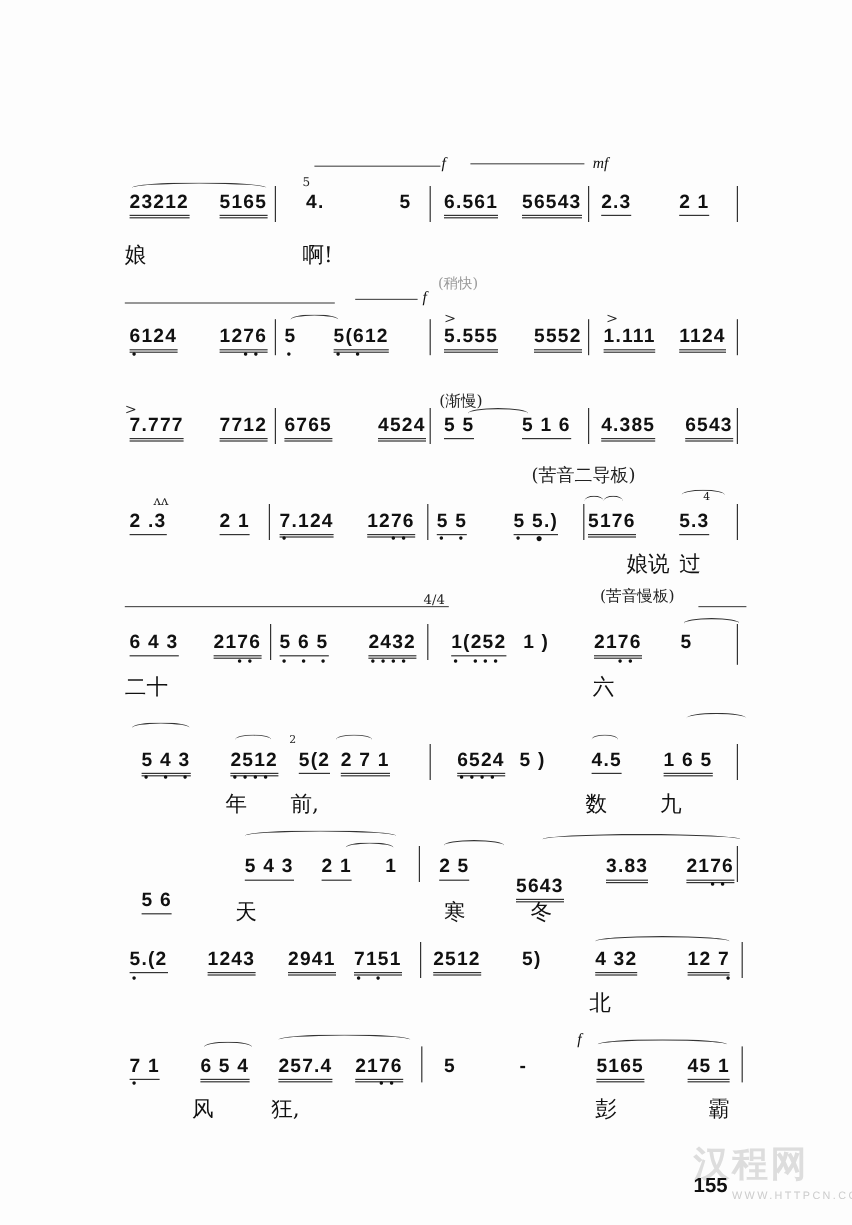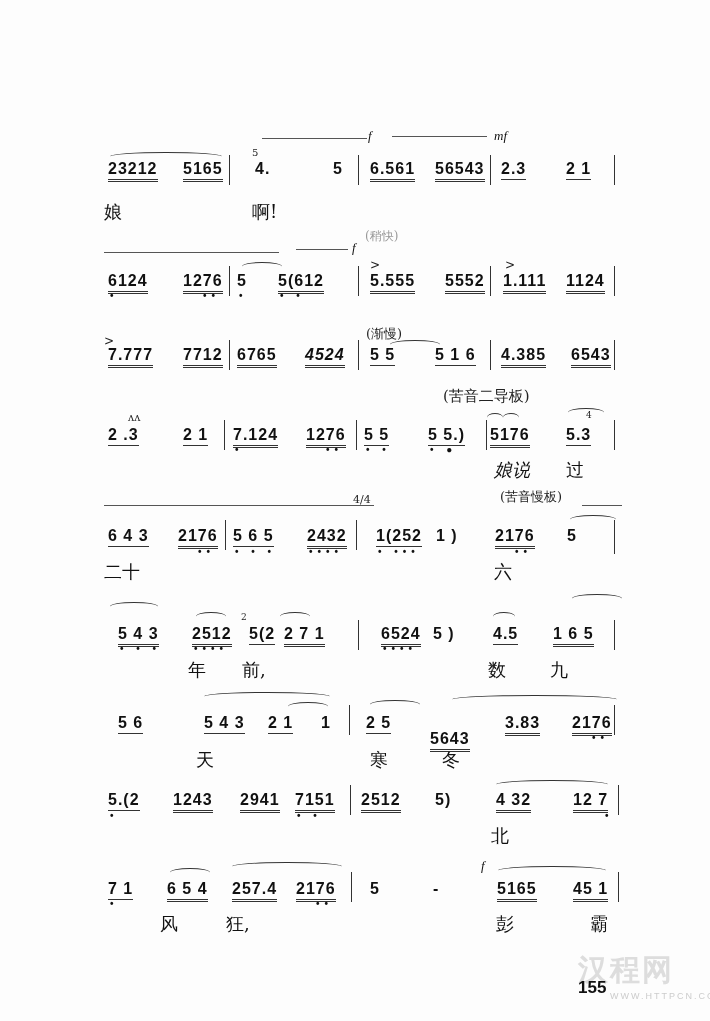--- a/index.html
+++ b/index.html
@@ -69,21 +69,21 @@
   <span class="note u2" style="left:566px;top:272px;">1124</span>
   <div class="bar" style="left:614px;top:266px;"></div>
 
   <span class="mark" style="left:104px;top:334px;">&gt;</span>
   <span class="mark" style="left:366px;top:325px;font-size:13px;">(渐慢)</span>
   <div class="slur" style="left:390px;top:340px;width:50px;"></div>
   <span class="note u2" style="left:108px;top:346px;">7.777</span>
   <span class="note u2" style="left:183px;top:346px;">7712</span>
   <div class="bar" style="left:229px;top:340px;"></div>
   <span class="note u2" style="left:237px;top:346px;">6765</span>
-  <span class="note u2" style="left:305px;top:346px;font-style:italic;">4524</span>
+  <span class="note u2" style="left:315px;top:346px;">4524</span>
   <div class="bar" style="left:358px;top:340px;"></div>
   <span class="note u1" style="left:370px;top:346px;">5 5</span>
   <span class="note u1" style="left:435px;top:346px;">5 1 6</span>
   <div class="bar" style="left:490px;top:340px;"></div>
   <span class="note u2" style="left:501px;top:346px;">4.385</span>
   <span class="note u2" style="left:571px;top:346px;">6543</span>
   <div class="bar" style="left:614px;top:340px;"></div>
 
   <span class="mark" style="left:443px;top:387px;font-size:15px;">(苦音二导板)</span>
   <span class="mark" style="left:128px;top:411px;font-size:11px;">ᴧᴧ</span>
@@ -100,21 +100,21 @@
   <span class="dots" style="left:326px;top:444px;">••</span>
   <div class="bar" style="left:356px;top:420px;"></div>
   <span class="note u1" style="left:364px;top:426px;">5 5</span>
   <span class="dots" style="left:366px;top:444px;">• •</span>
   <span class="note u1" style="left:428px;top:426px;">5 5.)</span>
   <span class="dots" style="left:430px;top:444px;">• ●</span>
   <div class="bar" style="left:486px;top:420px;"></div>
   <span class="note u2" style="left:490px;top:426px;">5176</span>
   <span class="note u1" style="left:566px;top:426px;">5.3</span>
   <div class="bar" style="left:614px;top:420px;"></div>
-  <span class="lyric" style="left:494px;top:458px;font-style:italic;">娘说</span>
+  <span class="lyric" style="left:522px;top:458px;">娘说</span>
   <span class="lyric" style="left:566px;top:458px;">过</span>
 
   <div class="line" style="left:104px;top:505px;width:270px;"></div>
   <span class="mark" style="left:353px;top:493px;font-size:11px;">4/4</span>
   <span class="mark" style="left:500px;top:488px;font-size:13px;text-align:center;">(苦音慢板)</span>
   <div class="line" style="left:582px;top:505px;width:40px;"></div>
   <div class="slur" style="left:570px;top:515px;width:46px;"></div>
   <span class="note u1" style="left:108px;top:527px;">6 4 3</span>
   <span class="note u2" style="left:178px;top:527px;">2176</span>
   <span class="dots" style="left:198px;top:546px;">••</span>
@@ -155,21 +155,21 @@
   <div class="bar" style="left:614px;top:620px;"></div>
   <span class="lyric" style="left:188px;top:658px;">年</span>
   <span class="lyric" style="left:242px;top:658px;">前,</span>
   <span class="lyric" style="left:488px;top:658px;">数</span>
   <span class="lyric" style="left:550px;top:658px;">九</span>
 
   <div class="slur" style="left:204px;top:692px;width:126px;"></div>
   <div class="slur" style="left:288px;top:702px;width:40px;"></div>
   <div class="slur" style="left:370px;top:700px;width:50px;"></div>
   <div class="slur" style="left:452px;top:695px;width:165px;"></div>
-  <span class="note u1" style="left:118px;top:714px;">5 6</span>
+  <span class="note u1" style="left:118px;top:742px;">5 6</span>
   <span class="note u1" style="left:204px;top:714px;">5 4 3</span>
   <span class="note u1" style="left:268px;top:714px;">2 1</span>
   <span class="note" style="left:321px;top:714px;">1</span>
   <div class="bar" style="left:349px;top:705px;"></div>
   <span class="note u1" style="left:366px;top:714px;">2 5</span>
   <span class="note u2" style="left:430px;top:714px;margin-top:16px;">5643</span>
   <span class="note u2" style="left:505px;top:714px;">3.83</span>
   <span class="note u2" style="left:572px;top:714px;">2176</span>
   <span class="dots" style="left:592px;top:732px;">••</span>
   <div class="bar" style="left:614px;top:705px;"></div>

